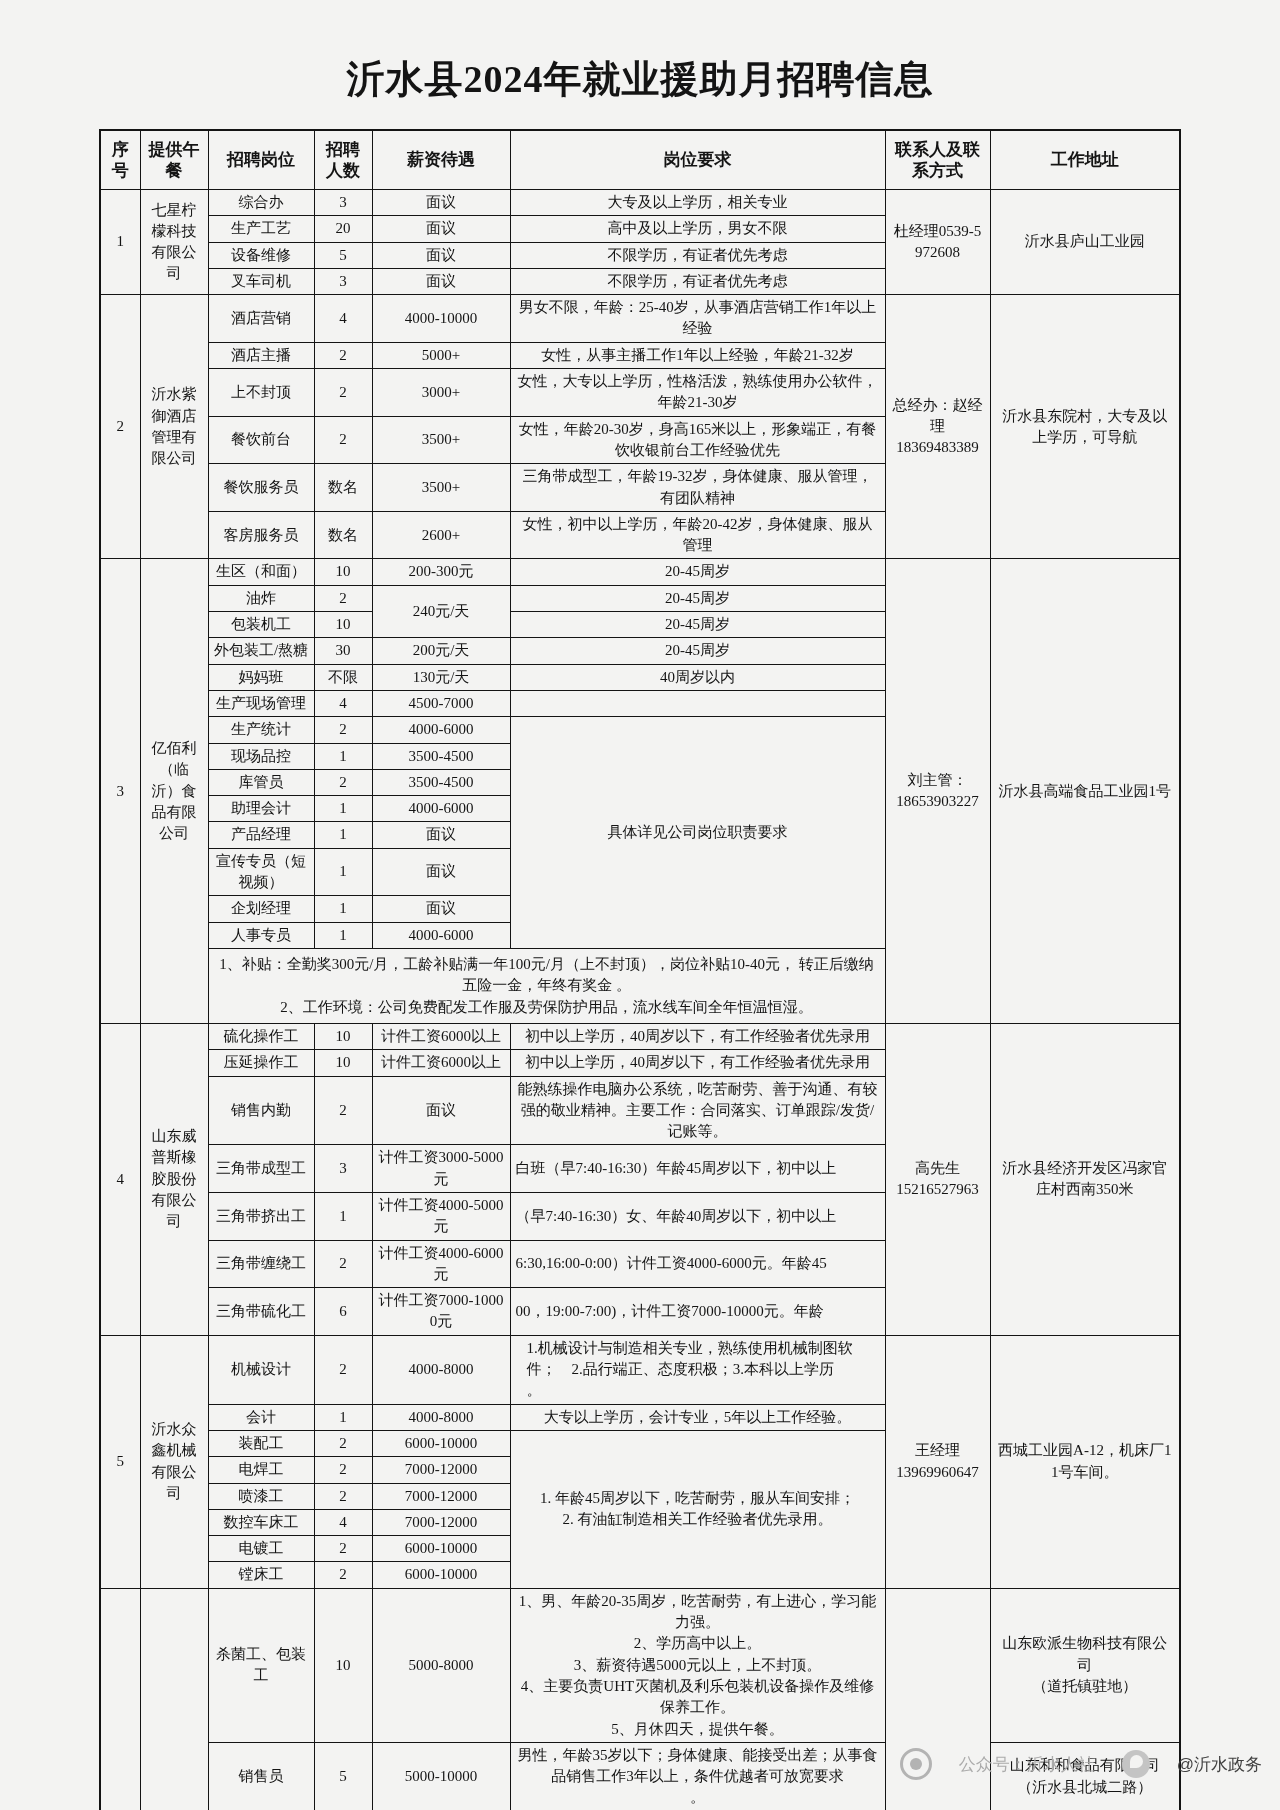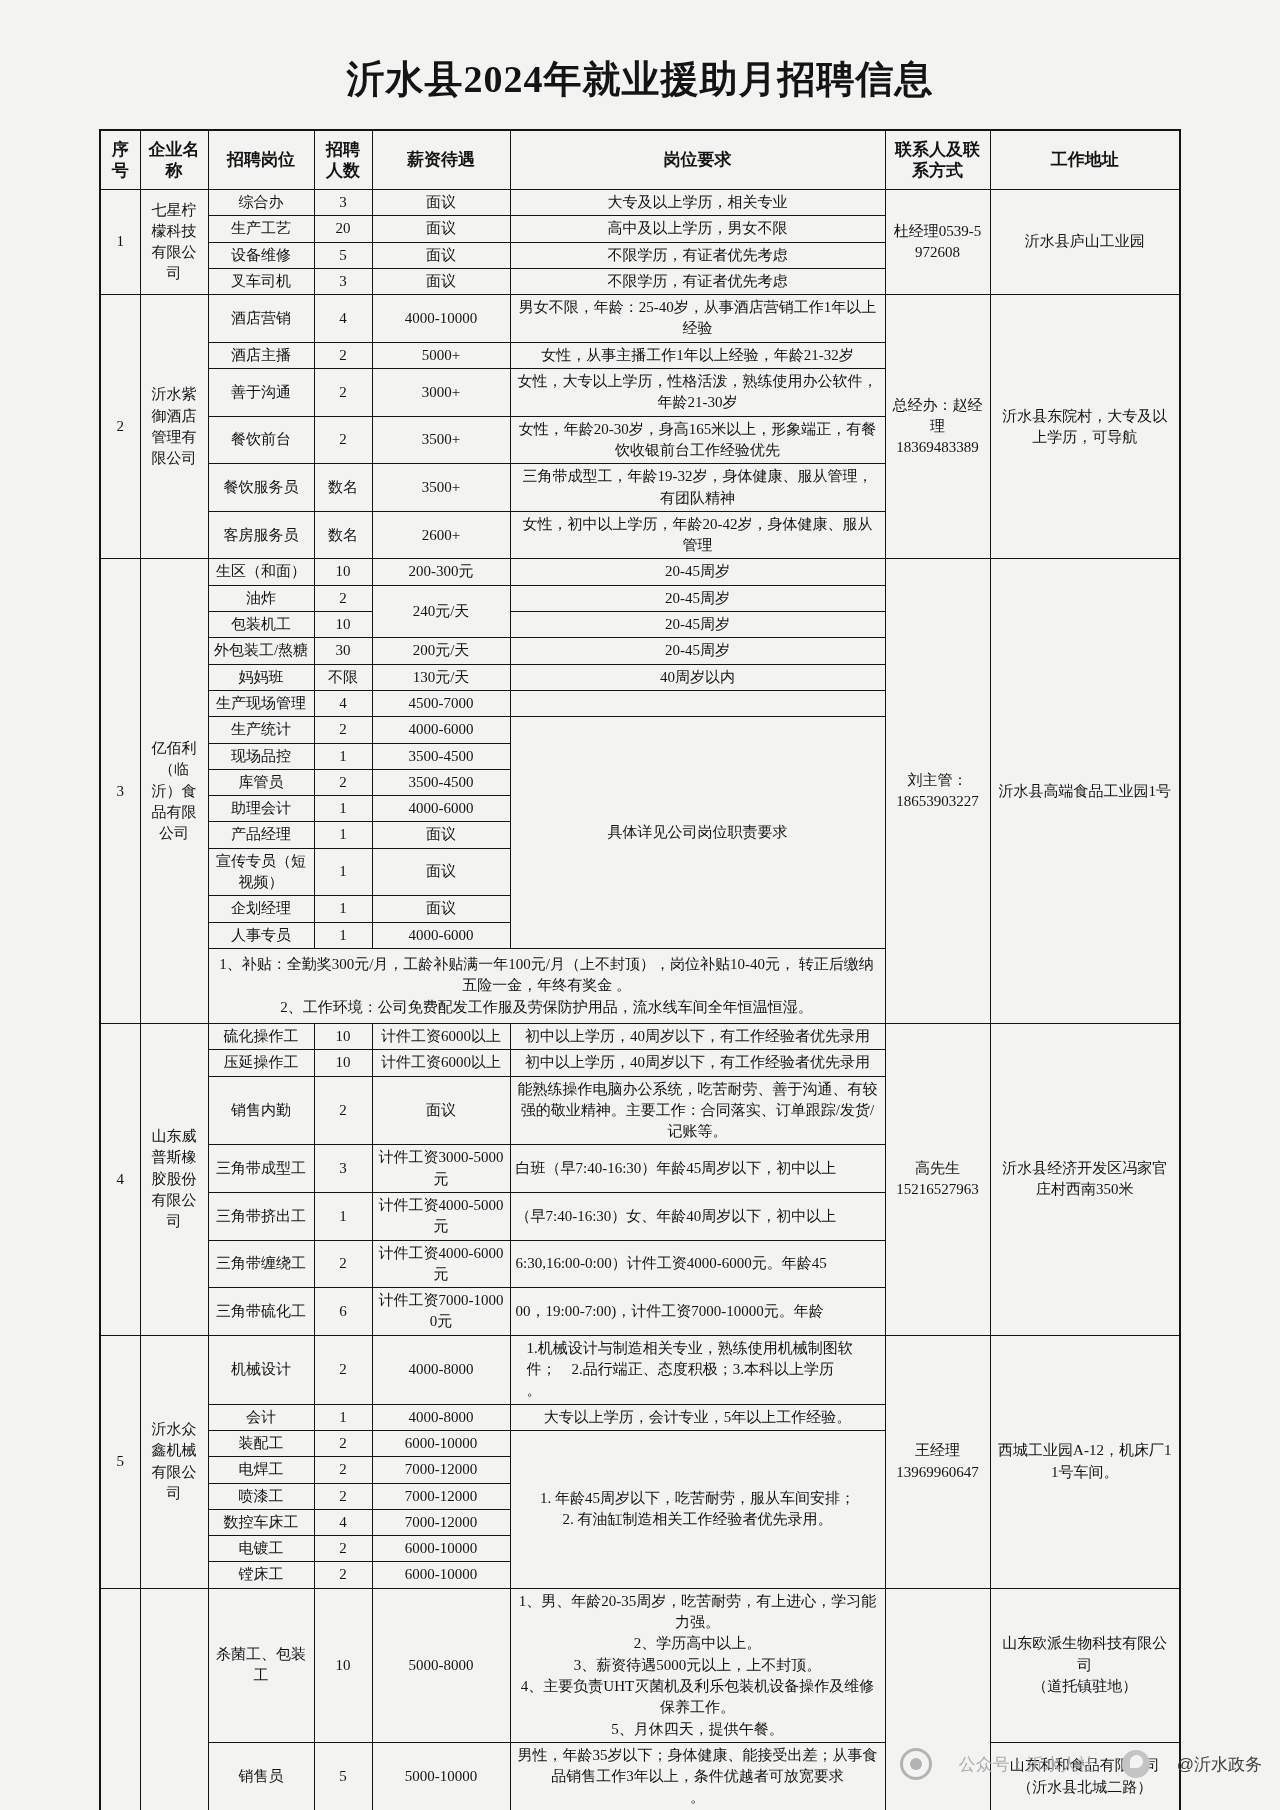--- a/index.html
+++ b/index.html
@@ -98,21 +98,21 @@
       <col style="width:106px">
       <col style="width:58px">
     <col style="width:138px">
       <col style="width:375px">
       <col style="width:105px">
       <col style="width:190px">
   </colgroup>
   <thead>
       <tr>
         <th>序号</th>
-        <th>企业名称</th>
+        <th>提供午餐</th>
         <th>招聘岗位</th>
         <th>招聘人数</th>
         <th>薪资待遇</th>
         <th>岗位要求</th>
         <th>联系人及联系方式</th>
         <th>工作地址</th>
       </tr>
     </thead>
   <tbody>
       <tr>
@@ -154,21 +154,21 @@
 18369483389</td>
         <td rowspan="6">沂水县东院村，大专及以上学历，可导航</td>
       </tr>
       <tr>
         <td>酒店主播</td>
         <td>2</td>
         <td>5000+</td>
         <td>女性，从事主播工作1年以上经验，年龄21-32岁</td>
       </tr>
       <tr>
-        <td>善于沟通</td>
+        <td>上不封顶</td>
         <td>2</td>
         <td>3000+</td>
         <td>女性，大专以上学历，性格活泼，熟练使用办公软件，年龄21-30岁</td>
       </tr>
       <tr>
         <td>餐饮前台</td>
         <td>2</td>
         <td>3500+</td>
         <td>女性，年龄20-30岁，身高165米以上，形象端正，有餐饮收银前台工作经验优先</td>
       </tr>

